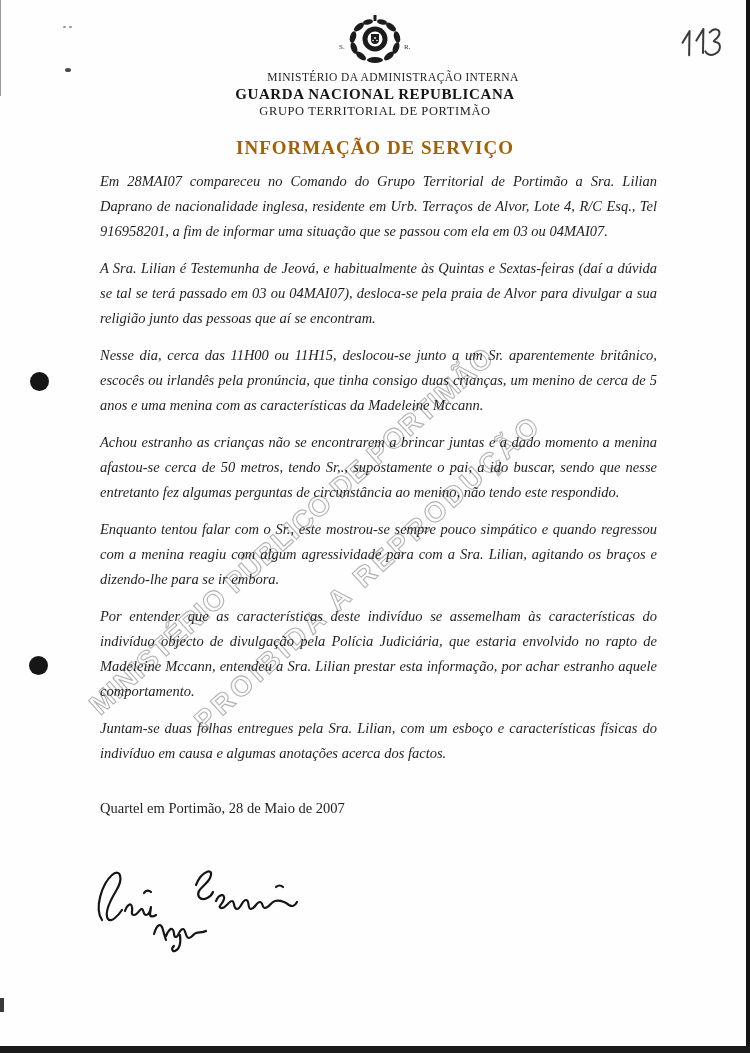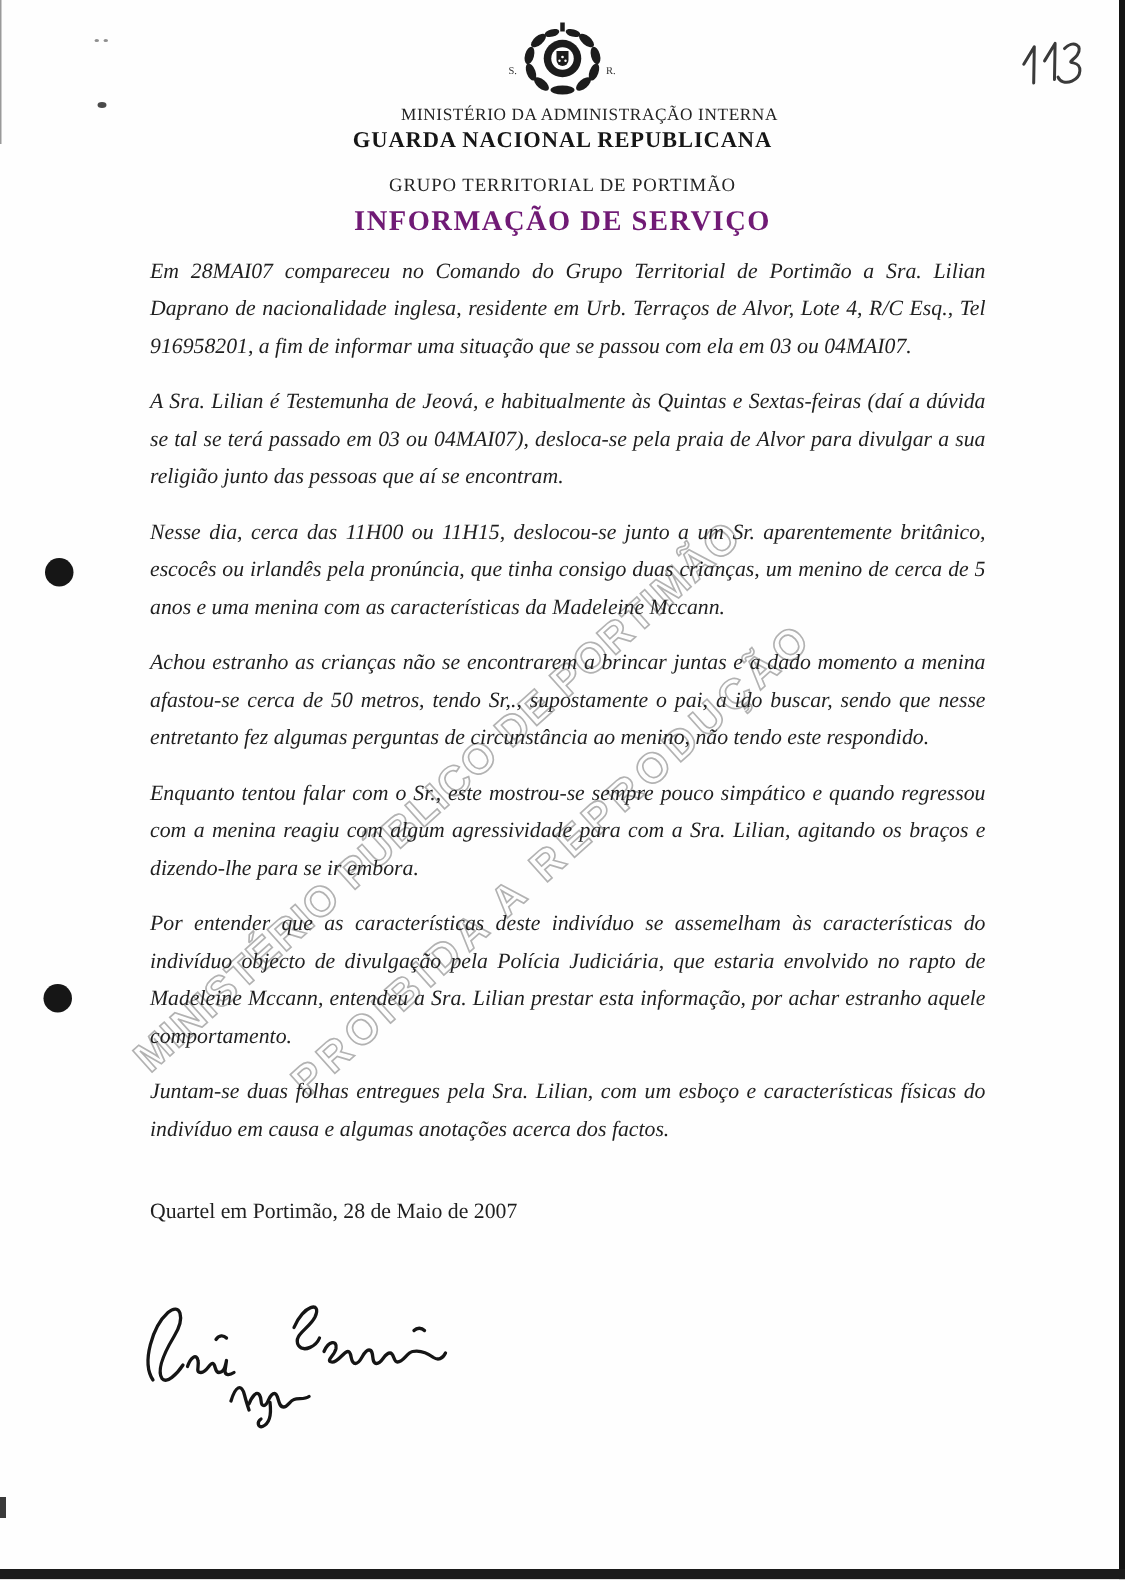--- a/index.html
+++ b/index.html
@@ -24,26 +24,26 @@
     stroke: #b2b2b2;
     stroke-width: 1.1px;
   }
   .wm2 { letter-spacing: 4px; }
   
   .header { position: absolute; top: 14px; left: 0; width: 100%; text-align: center; z-index: 2; }
   .crest { display: block; margin: 0 auto 5px auto; }
   .crest text { font-family: "Liberation Serif", serif; }
   .ministry { font-size: 11.5px; letter-spacing: 0.4px; color: #232323; padding-left: 36px; }
   .org { font-size: 15px; font-weight: bold; letter-spacing: 0.6px; margin-top: 3px; color: #161616; font-family: Liberation Serif, serif; }
-  .unit { font-size: 12.5px; letter-spacing: 0.6px; margin-top: 13px; color: #232323; }
+  .unit { font-size: 12.5px; letter-spacing: 0.6px; margin-top: 1px; color: #232323; }
   
   .title {
     position: absolute; top: 137px; left: 0; width: 100%;
     text-align: center; font-size: 19px; font-weight: bold;
-    letter-spacing: 1px; z-index: 2; color: #701a75;
+    letter-spacing: 1px; z-index: 2; color: #a16207;
   }
   
   .body-text {
     position: absolute; top: 169px; left: 100px; width: 557px; z-index: 2;
     font-size: 14.5px; line-height: 25px; text-align: justify; color: #1f1f1f;
   }
   .body-text p { margin-bottom: 12px; font-style: italic; }
   .dateline { position: absolute; top: 800px; left: 100px; font-size: 14.5px; z-index: 2; color: #1f1f1f; }
   .signature { position: absolute; top: 860px; left: 90px; z-index: 2; }
   .pagenum { position: absolute; top: 13px; left: 674px; z-index: 3; }

